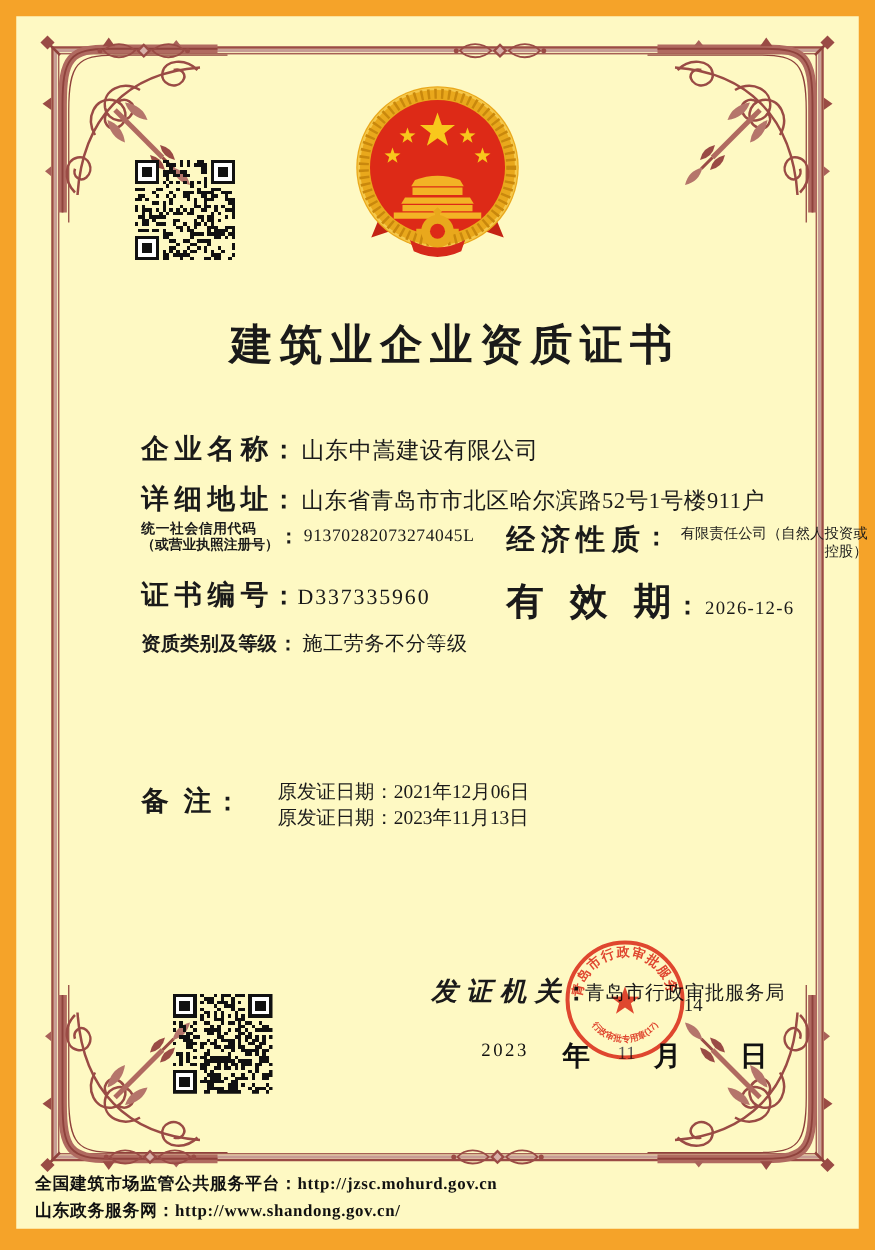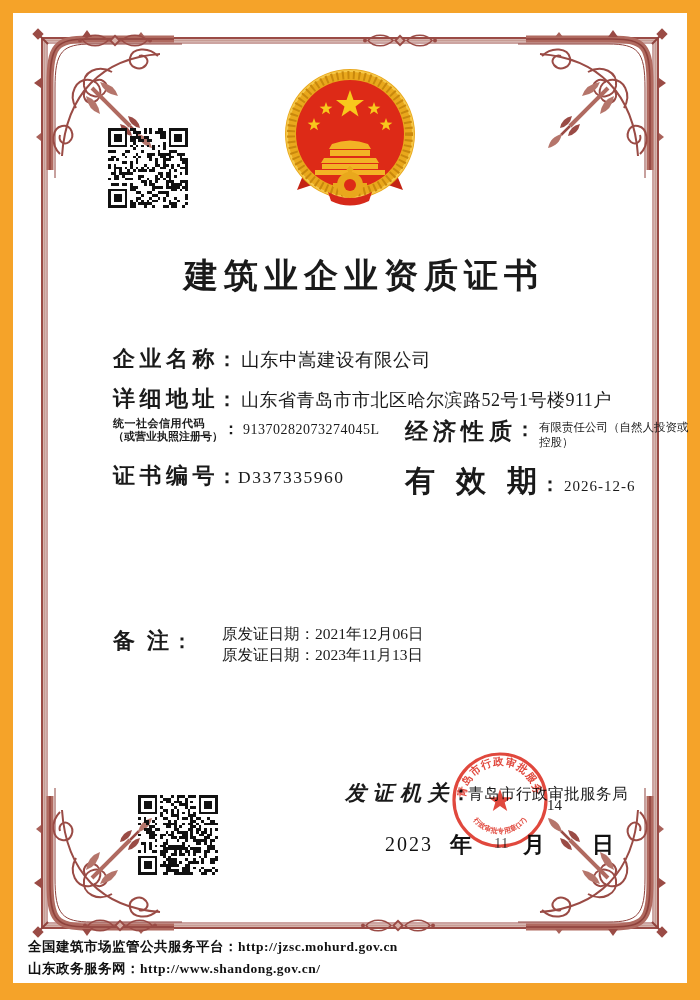--- a/index.html
+++ b/index.html
@@ -5,45 +5,45 @@
   html,body{margin:0;padding:0;}
   body{
     width:700px;height:1000px;position:relative;
     background:#F5A329;
     font-family:"Liberation Sans", sans-serif;
     -webkit-font-smoothing:antialiased;
     overflow:hidden;
   }
   .page{
     position:absolute;left:13px;top:13px;width:674px;height:970px;
-    background:#ffffff;
+    background:#fef9c3;
   }
   .abs{position:absolute;white-space:nowrap;color:#1a1a1a;}
   .frame-svg{position:absolute;left:0;top:0;width:674px;height:970px;pointer-events:none;}
   .title{
     left:0;right:0;top:240px;text-align:center;
     font-family:"Liberation Serif", serif;font-weight:700;
     font-size:34px;letter-spacing:6px;transform:translateX(14px);
   }
   .lab{font-weight:700;font-size:22px;letter-spacing:4.5px;font-family:"Liberation Sans", sans-serif;}
   .lab-colon{font-weight:700;font-size:20px;margin-left:-2px;}
   .val{font-family:"Liberation Serif", serif;font-size:18.5px;letter-spacing:0.5px;margin-left:4px;}
-  .row-right{left:392px;}
+  .row-right{left:392px;text-align:right;}
   .small-lab{font-weight:700;font-size:11px;line-height:12.5px;letter-spacing:0.5px;display:inline-block;vertical-align:middle;white-space:nowrap;}
   .qr{position:absolute;}
   .remark-lines{font-family:"Liberation Serif", serif;font-size:15.5px;line-height:21px;}
   .footer{
     left:15px;font-family:"Liberation Serif", serif;font-weight:700;
     font-size:13.5px;letter-spacing:0.5px;color:#111;
   }
   .seal-svg{position:absolute;left:435px;top:735px;width:104px;height:104px;mix-blend-mode:multiply;opacity:.92;pointer-events:none;}
   .emblem-svg{position:absolute;left:267px;top:50px;width:140px;height:152px;}
   .datepart{position:absolute;color:#111;}
   .du{font-weight:700;font-size:22px;}
-  .dv{font-family:"Liberation Serif", serif;font-size:20px;letter-spacing:2px;}
+  .dv{font-family:"Liberation Serif", serif;font-size:15px;letter-spacing:2px;}
   .dv-small{font-family:"Liberation Serif", serif;font-size:15px;color:#555;}
 </style>
 </head>
 <body>
 
 <div class="page">
 
   <svg class="frame-svg" viewBox="0 0 674 970">
     <defs>
       <g id="crn">
@@ -757,20 +757,23 @@
   </div>
 
   <div class="abs" style="left:100px;top:448px;">
     <span class="lab">证书编号</span><span class="lab-colon">：</span><span class="val" style="font-size:17.5px;letter-spacing:1.5px;margin-left:1px;">D337335960</span>
   </div>
 
   <div class="abs row-right" style="top:448px;">
     <span class="lab" style="font-size:30px;letter-spacing:21px;">有效期</span><span class="lab-colon" style="margin-left:-18px;">：</span><span class="val" style="font-size:15px;letter-spacing:1px;">2026-12-6</span>
   </div>
 
+  <div class="abs" style="left:100px;top:492px;">
+    <span class="lab" style="font-size:15.5px;letter-spacing:0;">资质类别及等级</span><span class="lab-colon" style="font-size:15.5px;margin-left:1px;">：</span><span class="val" style="font-size:16px;">施工劳务不分等级</span>
+  </div>
 
   <div class="abs" style="left:100px;top:613px;">
     <span class="lab" style="letter-spacing:12px;">备注</span><span class="lab-colon" style="margin-left:-9px;">：</span>
   </div>
   <div class="abs remark-lines" style="left:209px;top:610px;">
     <div>原发证日期：2021年12月06日</div>
     <div>原发证日期：2023年11月13日</div>
   </div>
 
   <div class="abs" style="left:332px;top:766px;">

